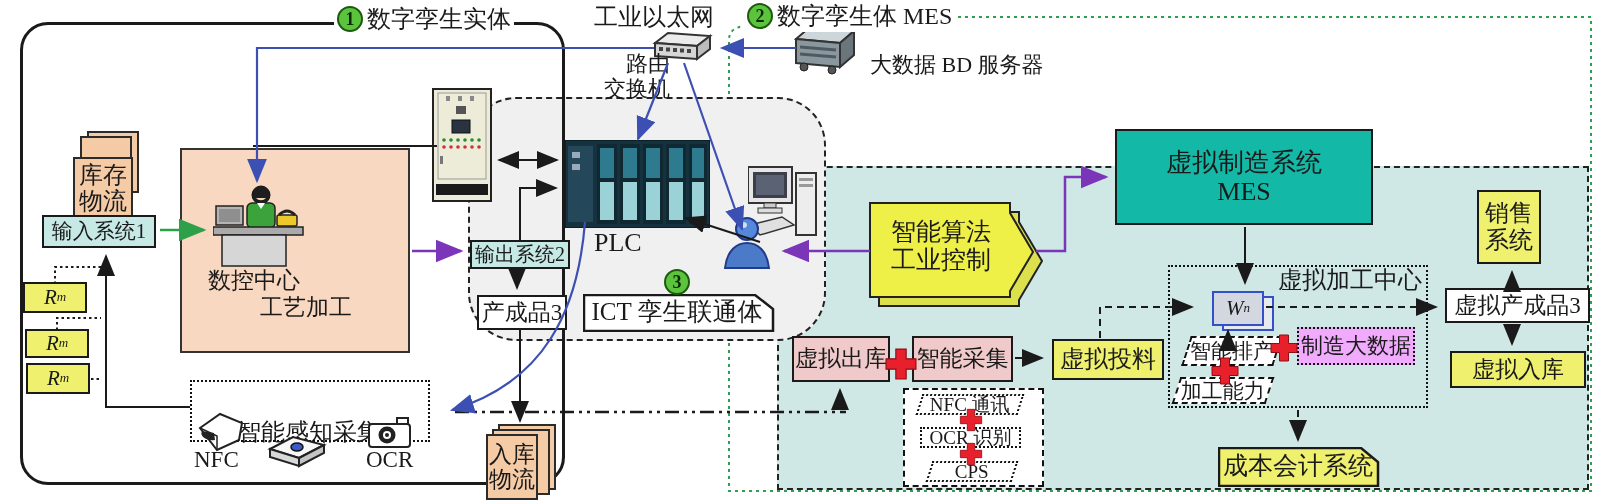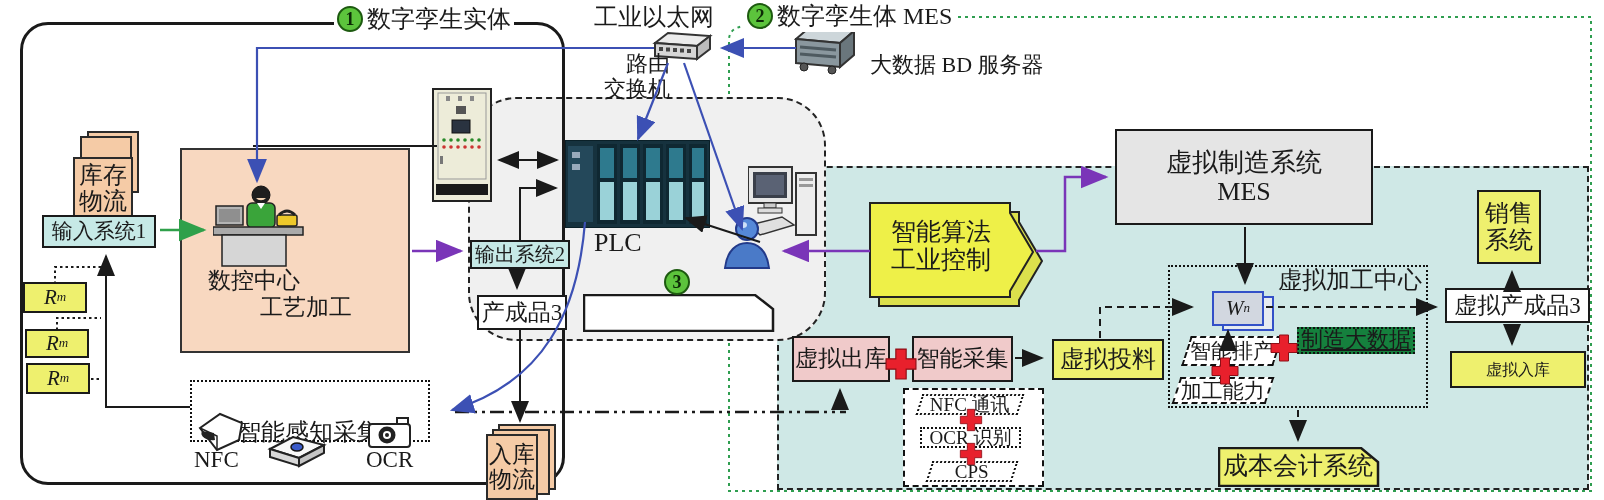--- a/index.html
+++ b/index.html
@@ -3,21 +3,21 @@
 <meta charset="utf-8">
 <style>
   html,body{margin:0;padding:0;background:#fff;}
   #canvas{position:relative;width:1604px;height:500px;background:#fff;overflow:hidden;
     font-family:"Liberation Serif","DejaVu Serif",serif;color:#1a1a1a;}
   .abs{position:absolute;}
   .box{position:absolute;display:flex;align-items:center;justify-content:center;
     text-align:center;border:2px solid #1a1a1a;box-sizing:border-box;line-height:1.12;
     white-space:pre-line;z-index:5;}
   .yellow{background:#eef06e;}
-  .byellow{background:#e5e5e5;}
+  .byellow{background:#14b8a6;}
   .cyanbox{background:#c6e9e6;}
   .pinkbox{background:#f0caca;}
   .whitebox{background:#ffffff;}
   .dottedb{border:2px dotted #111;background:transparent;}
   .dashedb{border:2px dashed #111;background:transparent;}
   .sheet{position:absolute;background:#f5cba6;border:2px solid #2b2b2b;box-sizing:border-box;
     display:flex;align-items:center;justify-content:center;text-align:center;white-space:pre-line;line-height:1.1;}
   .gc{position:absolute;width:26px;height:26px;border-radius:50%;background:#5cc43c;
     border:2px solid #1d5a10;box-sizing:border-box;display:flex;align-items:center;justify-content:center;
     font-size:18px;font-weight:bold;color:#0c2a06;z-index:6;}
@@ -169,20 +169,21 @@
   </svg>
   <div class="txt" style="left:594px;top:228px;font-size:26px;">PLC</div>
 
   <div class="box cyanbox" style="left:470px;top:240px;width:100px;height:29px;font-size:20px;">输出系统2</div>
 
   <div class="box whitebox" style="left:477px;top:295px;width:90px;height:35px;font-size:23px;">产成品3</div>
 
   <svg class="icon" style="left:583px;top:294px;" width="192" height="38" viewBox="0 0 192 38">
     <polygon points="1,1 172,1 190,15 190,37 1,37" fill="#fff" stroke="#1a1a1a" stroke-width="2.5"></polygon>
   </svg>
+  <div class="txt" style="left:583px;top:298px;width:188px;font-size:25px;text-align:center;z-index:6;">ICT 孪生联通体</div>
 
   <div class="abs" style="left:486px;top:424px;width:72px;height:78px;z-index:5;">
     <div class="sheet" style="left:12px;top:0;width:58px;height:66px;"></div>
     <div class="sheet" style="left:6px;top:5px;width:58px;height:66px;"></div>
     <div class="sheet" style="left:0;top:10px;width:52px;height:66px;font-size:23px;">入库
 物流</div>
   </div>
 
   <div class="txt" style="left:594px;top:4px;font-size:24px;">工业以太网</div>
 
@@ -246,30 +247,30 @@
 系统</div>
 
   <div class="box dottedb" style="left:1168px;top:265px;width:260px;height:143px;"></div>
   <div class="txt" style="left:1278px;top:267px;font-size:24px;white-space:nowrap;">虚拟加工中心</div>
 
   <div class="box" style="left:1222px;top:296px;width:52px;height:35px;border:2px solid #3350c8;background:#e6eaf0;z-index:4;"></div>
   <div class="box" style="left:1212px;top:291px;width:52px;height:35px;border:2px solid #3350c8;background:#d2d7e0;font-size:21px;"><i class="vr">W</i><sub class="vs">n</sub></div>
 
   <div class="box whitebox" style="left:1445px;top:288px;width:145px;height:35px;font-size:23px;">虚拟产成品3</div>
 
-  <div class="box dottedb" style="left:1297px;top:327px;width:118px;height:27px;font-size:22px;background:#15803d;text-decoration:underline;">制造大数据</div>
+  <div class="box dottedb" style="left:1297px;top:327px;width:118px;height:38px;font-size:22px;background:#f0abfc;">制造大数据</div>
 
   <div class="par" style="left:1186px;top:336px;width:92px;height:30px;border:2px dashed #111;font-size:21px;">
     <span>智能排产</span>
     </div>
   <div class="par" style="left:1176px;top:377px;width:94px;height:27px;border:2px dashed #111;font-size:21px;">
     <span>加工能力</span>
     </div>
 
-  <div class="box yellow" style="left:1450px;top:351px;width:136px;height:37px;font-size:16px;">虚拟入库</div>
+  <div class="box yellow" style="left:1450px;top:351px;width:136px;height:37px;font-size:23px;">虚拟入库</div>
 
   <div class="box yellow" style="left:1052px;top:339px;width:112px;height:41px;font-size:24px;">虚拟投料</div>
 
   <div class="box pinkbox" style="left:792px;top:336px;width:98px;height:46px;font-size:23px;">虚拟出库</div>
   <div class="box pinkbox" style="left:912px;top:336px;width:101px;height:46px;font-size:23px;">智能采集</div>
 
   <div class="box dashedb" style="left:903px;top:388px;width:141px;height:99px;background:#fff;"></div>
   <div class="par" style="left:919px;top:394px;width:102px;height:21px;border:2px dotted #111;font-size:19px;">
     <span>NFC 通讯</span>
     </div>

